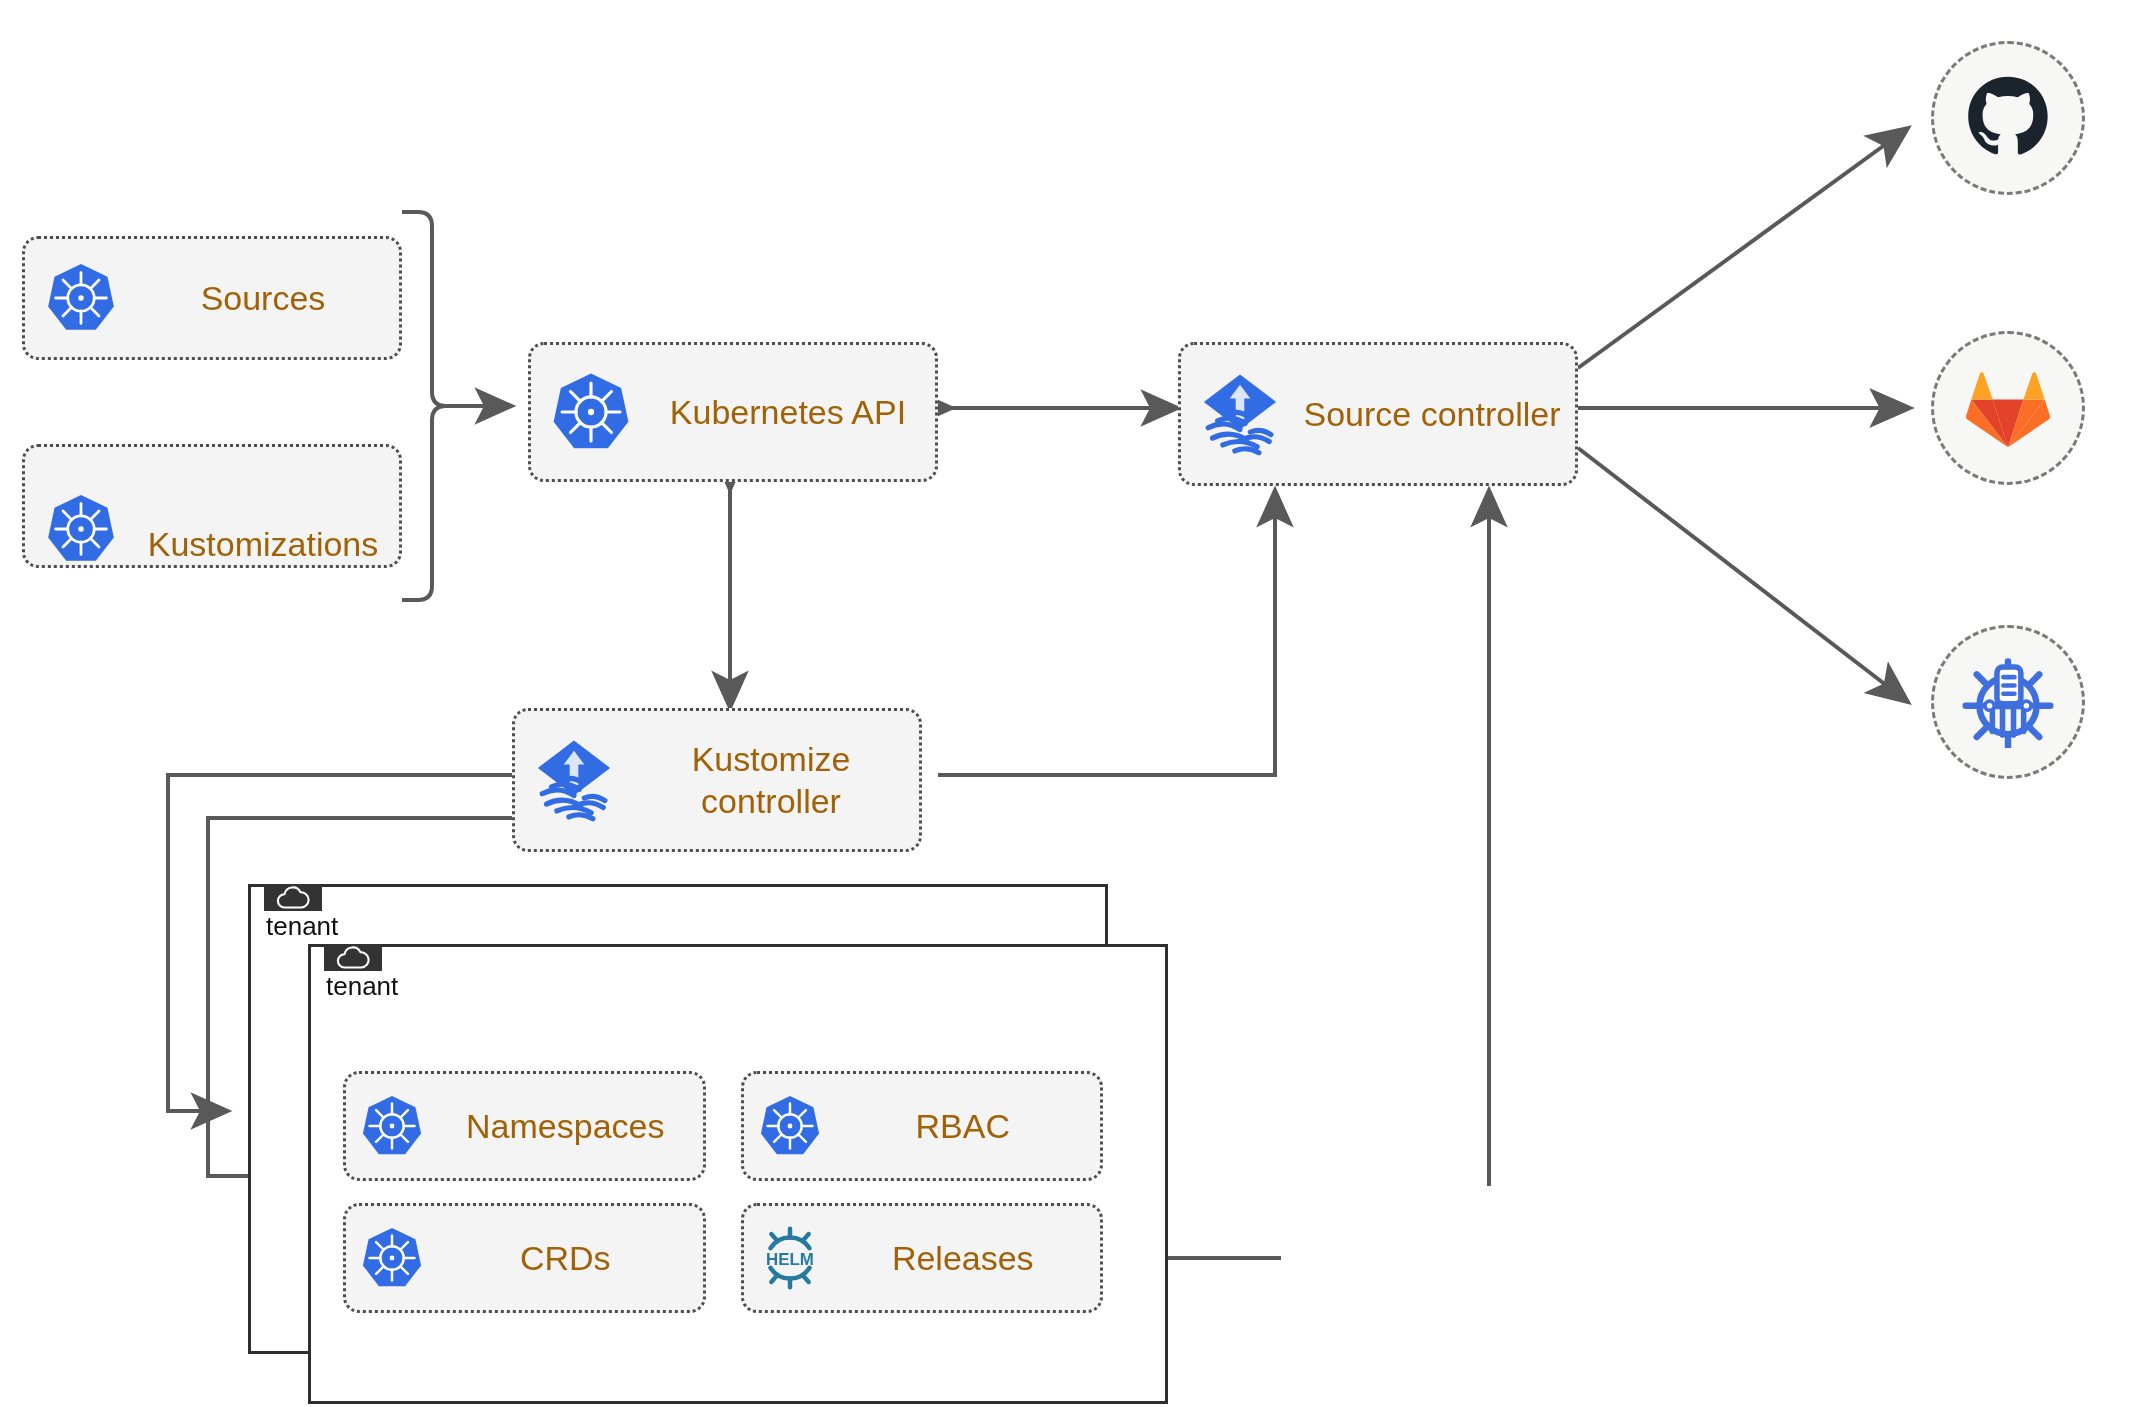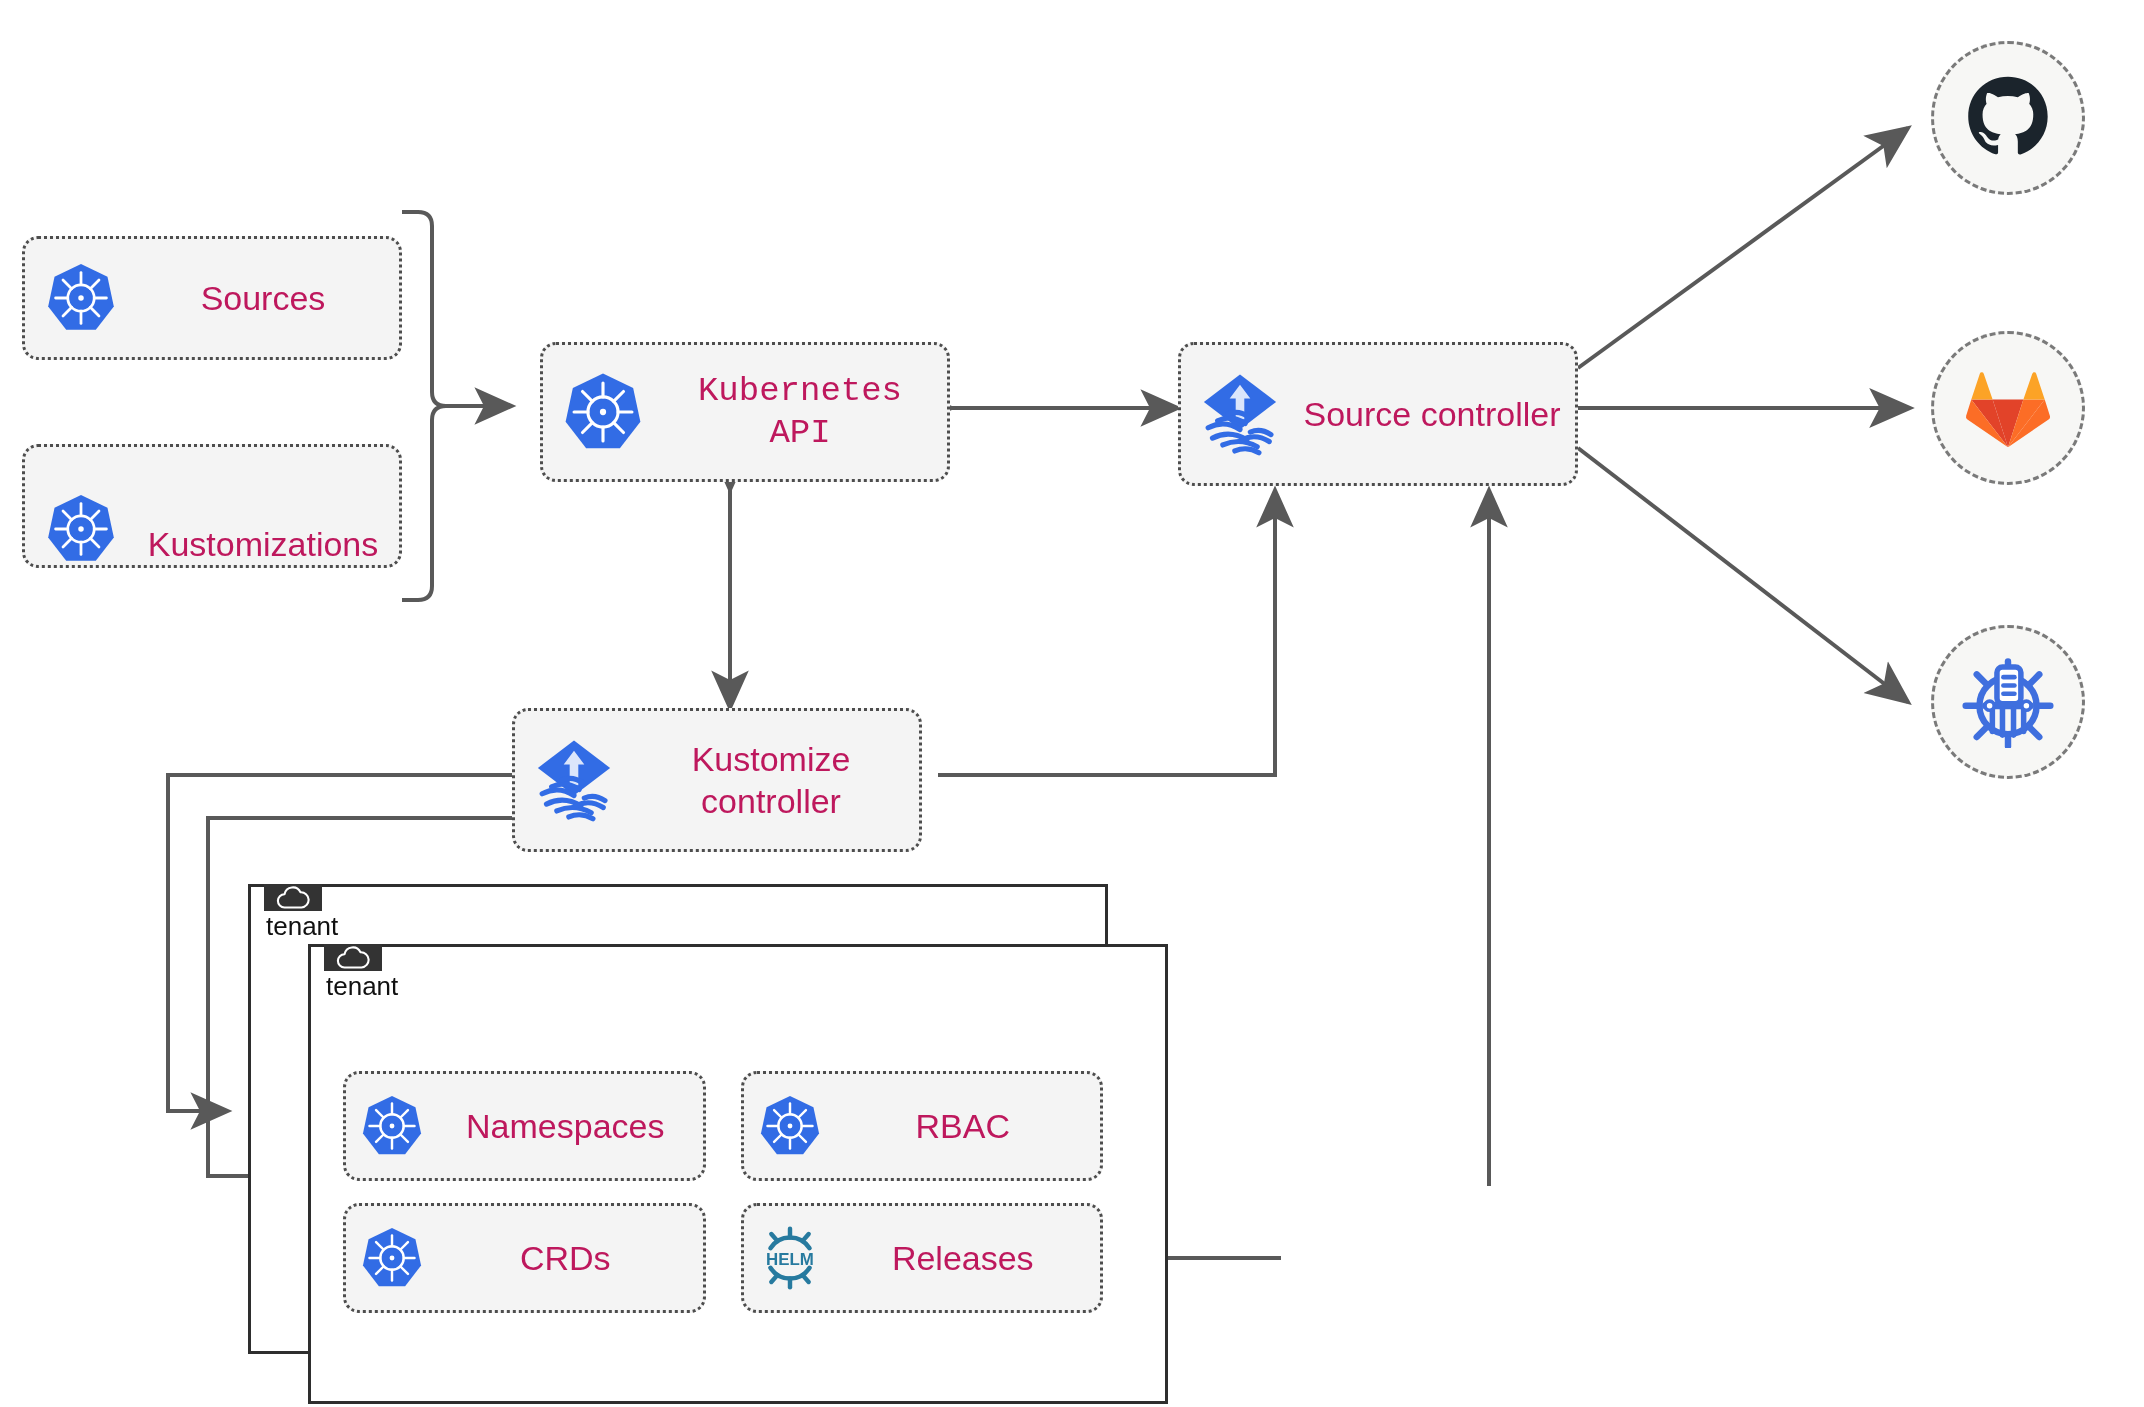--- a/index.html
+++ b/index.html
@@ -13,21 +13,21 @@
     position:absolute;
     background:#f4f4f4;
     border:3px dotted #4d4d4d;
     border-radius:16px;
     display:flex;align-items:center;
     box-sizing:border-box;
     z-index:5;
   }
   .node .ico{flex:0 0 auto;display:flex;align-items:center;justify-content:center;}
   .node .lbl{
-    flex:1 1 auto;text-align:center;color:#be185d;
+    flex:1 1 auto;text-align:center;color:#a16207;
     font-size:34px;line-height:1.24;
     padding-right:10px;
   }
   .node.two-line .lbl{font-size:34px;}
 
   
   .circle{
     position:absolute;width:154px;height:154px;border-radius:50%;
     background:#f7f7f5;border:3px dashed #7a7a7a;
     display:flex;align-items:center;justify-content:center;
@@ -135,21 +135,21 @@
           <path d="M23.2 25.2 L15 17"></path>
             <path d="M40.8 42.8 L49 51"></path>
           <path d="M40.8 25.2 L49 17"></path>
             <path d="M23.2 42.8 L15 51"></path>
         </g>
       </svg>
     </span>
     <span class="lbl">Kustomizations</span>
   </div>
 
-  <div class="node" style="left:540px;top:342px;width:410px;height:140px;font-family:Liberation Mono, monospace;">
+  <div class="node" style="left:528px;top:342px;width:410px;height:140px;">
     <span class="ico" style="width:120px;">
       <svg width="78" height="82" viewBox="0 0 64 68">
         <path d="M32 2 L57 14 L63 42 L46 64 L18 64 L1 42 L7 14 Z" fill="#326CE5"></path>
         <g fill="none" stroke="#fff" stroke-width="2.6" stroke-linecap="round">
           <circle cx="32" cy="34" r="12.5"></circle>
           <circle cx="32" cy="34" r="2.6" fill="#fff" stroke="none"></circle>
           <path d="M32 21.5 V10"></path>
             <path d="M32 46.5 V58"></path>
           <path d="M19.5 34 H8"></path>
             <path d="M44.5 34 H56"></path>

